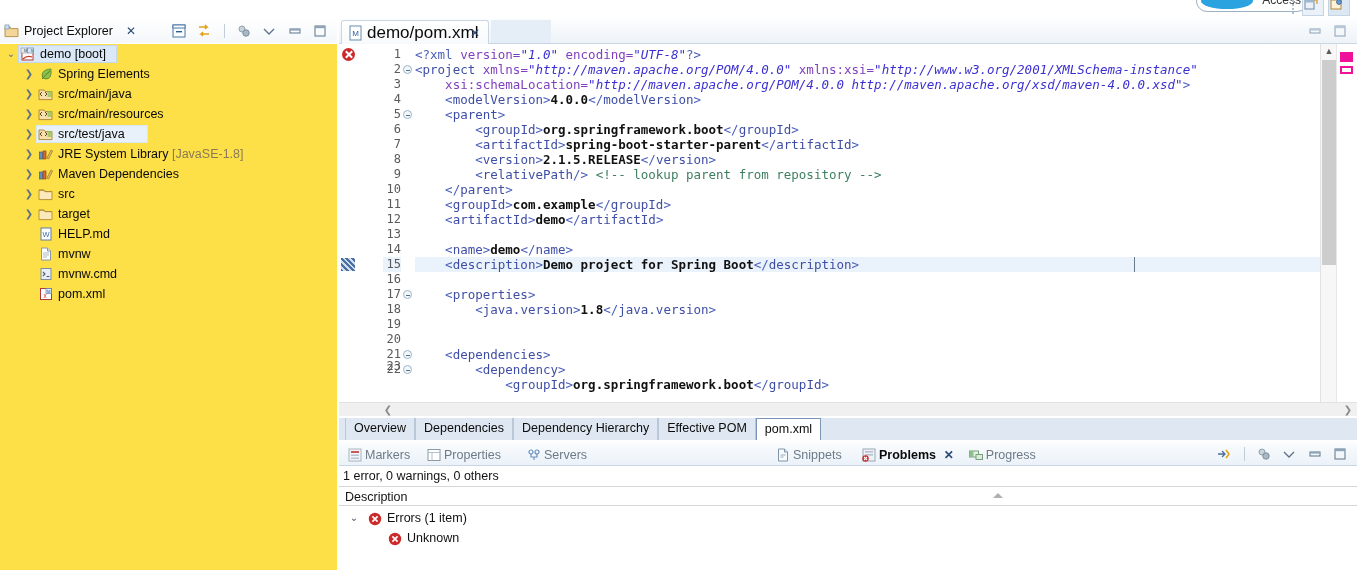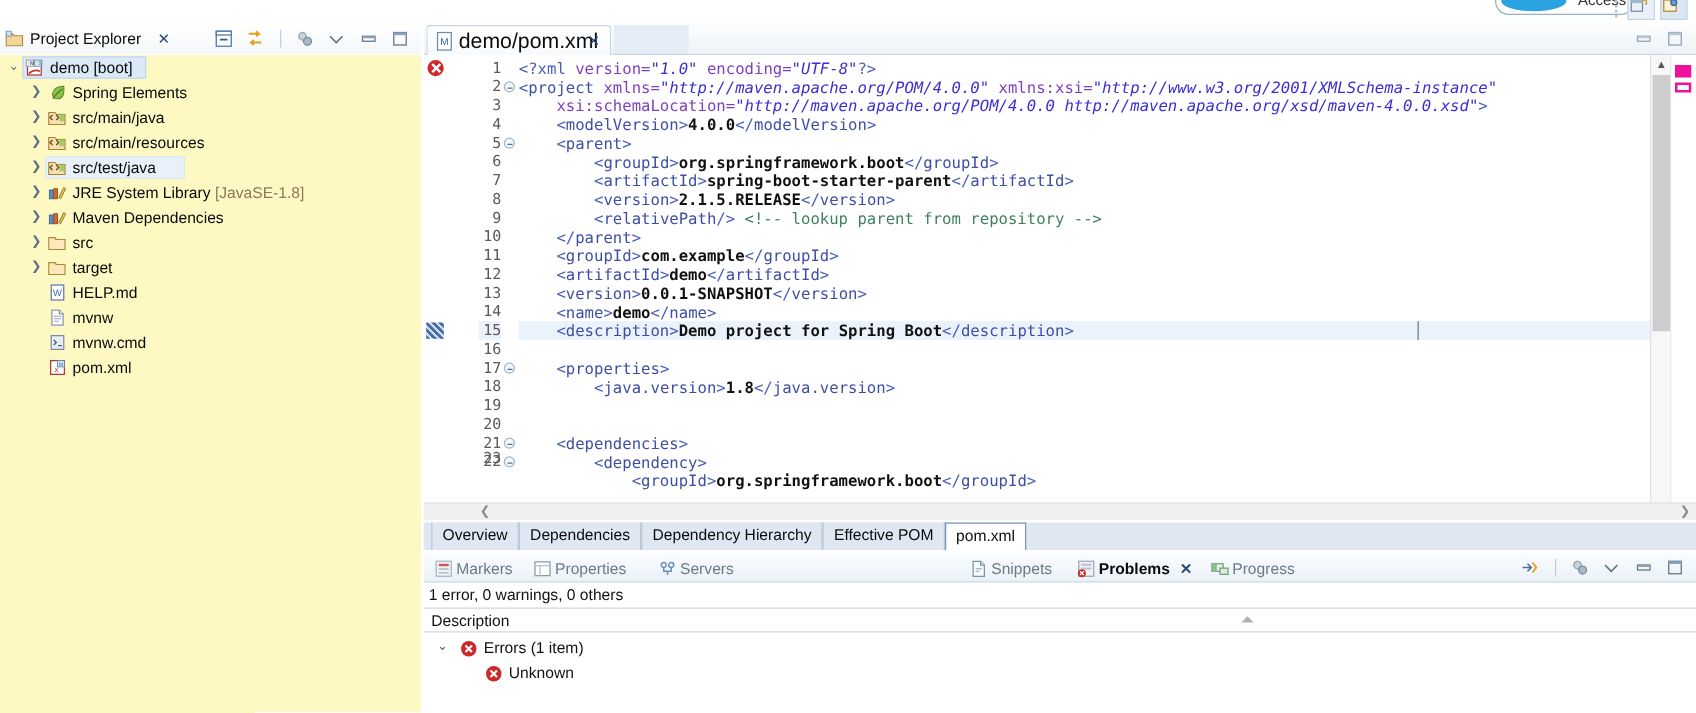--- a/index.html
+++ b/index.html
@@ -45,21 +45,21 @@
   .persp-dots {
     position: absolute; left: -8px; top: 2px; width: 4px; height: 16px;
   }
   .persp-dots i {
     display:block; width:2px; height:2px; background:#b4c2d0; margin:2px 0;
   }
 
   
   .pe-panel {
     position: absolute; left: 0; top: 18px; width: 337px; height: 552px;
-    background: #fef9c3;
+    background: #fde047;
   }
   .pe-titlebar {
     position: relative; height: 26px; width: 337px;
     background: linear-gradient(#ffffff, #f4f7fa);
     border-bottom: 1px solid #ffffff;
   }
   .pe-title-ico {
     position: absolute; left: 4px; top: 5px; width: 16px; height: 16px;
   }
   .pe-title-text {
@@ -564,21 +564,20 @@
           <div class="cl" style="position: absolute; top: 33px; left: 0px; right: 0px;">    <span class="attr">xsi:schemaLocation=</span><span class="attrval">"http://maven.apache.org/POM/4.0.0 http://maven.apache.org/xsd/maven-4.0.0.xsd"</span><span class="punc">&gt;</span></div>
           <div class="cl" style="position: absolute; top: 48px; left: 0px; right: 0px;">    <span class="punc">&lt;</span><span class="tagname">modelVersion</span><span class="punc">&gt;</span><span class="txt">4.0.0</span><span class="punc">&lt;/</span><span class="tagname">modelVersion</span><span class="punc">&gt;</span></div>
           <div class="cl" style="position: absolute; top: 63px; left: 0px; right: 0px;">    <span class="punc">&lt;</span><span class="tagname">parent</span><span class="punc">&gt;</span></div>
           <div class="cl" style="position: absolute; top: 78px; left: 0px; right: 0px;">        <span class="punc">&lt;</span><span class="tagname">groupId</span><span class="punc">&gt;</span><span class="txt">org.springframework.boot</span><span class="punc">&lt;/</span><span class="tagname">groupId</span><span class="punc">&gt;</span></div>
           <div class="cl" style="position: absolute; top: 93px; left: 0px; right: 0px;">        <span class="punc">&lt;</span><span class="tagname">artifactId</span><span class="punc">&gt;</span><span class="txt">spring-boot-starter-parent</span><span class="punc">&lt;/</span><span class="tagname">artifactId</span><span class="punc">&gt;</span></div>
           <div class="cl" style="position: absolute; top: 108px; left: 0px; right: 0px;">        <span class="punc">&lt;</span><span class="tagname">version</span><span class="punc">&gt;</span><span class="txt">2.1.5.RELEASE</span><span class="punc">&lt;/</span><span class="tagname">version</span><span class="punc">&gt;</span></div>
           <div class="cl" style="position: absolute; top: 123px; left: 0px; right: 0px;">        <span class="punc">&lt;</span><span class="tagname">relativePath</span><span class="punc">/&gt; </span><span class="cmt">&lt;!-- lookup parent from repository --&gt;</span></div>
           <div class="cl" style="position: absolute; top: 153px; left: 0px; right: 0px;">    <span class="punc">&lt;</span><span class="tagname">groupId</span><span class="punc">&gt;</span><span class="txt">com.example</span><span class="punc">&lt;/</span><span class="tagname">groupId</span><span class="punc">&gt;</span></div>
           <div class="cl" style="position: absolute; top: 138px; left: 0px; right: 0px;">    <span class="punc">&lt;/</span><span class="tagname">parent</span><span class="punc">&gt;</span></div>
           <div class="cl" style="position: absolute; top: 168px; left: 0px; right: 0px;">    <span class="punc">&lt;</span><span class="tagname">artifactId</span><span class="punc">&gt;</span><span class="txt">demo</span><span class="punc">&lt;/</span><span class="tagname">artifactId</span><span class="punc">&gt;</span></div>
-          <div class="cl" style="position: absolute; top: 183px; left: 0px; right: 0px;">    <span class="punc">&lt;</span><span class="tagname">version</span><span class="punc">&gt;</span><span class="txt">0.0.1-SNAPSHOT</span><span class="punc">&lt;/</span><span class="tagname">version</span><span class="punc">&gt;</span></div>
           <div class="cl" style="position: absolute; top: 198px; left: 0px; right: 0px;">    <span class="punc">&lt;</span><span class="tagname">name</span><span class="punc">&gt;</span><span class="txt">demo</span><span class="punc">&lt;/</span><span class="tagname">name</span><span class="punc">&gt;</span></div>
           <div class="cl cur" style="position: absolute; top: 213px; left: 0px; right: 0px;">    <span class="punc">&lt;</span><span class="tagname">description</span><span class="punc">&gt;</span><span class="txt">Demo project for Spring Boot</span><span class="punc">&lt;/</span><span class="tagname">description</span><span class="punc">&gt;</span></div>
           <div class="cl" style="position: absolute; top: 228px; left: 0px; right: 0px;"></div>
           <div class="cl" style="position: absolute; top: 243px; left: 0px; right: 0px;">    <span class="punc">&lt;</span><span class="tagname">properties</span><span class="punc">&gt;</span></div>
           <div class="cl" style="position: absolute; top: 258px; left: 0px; right: 0px;">        <span class="punc">&lt;</span><span class="tagname">java.version</span><span class="punc">&gt;</span><span class="txt">1.8</span><span class="punc">&lt;/</span><span class="tagname">java.version</span><span class="punc">&gt;</span></div>
           <div class="cl" style="position: absolute; top: 288px; left: 0px; right: 0px;"></div>
           <div class="cl" style="position: absolute; top: 303px; left: 0px; right: 0px;">    <span class="punc">&lt;</span><span class="tagname">dependencies</span><span class="punc">&gt;</span></div>
           <div class="cl" style="position: absolute; top: 318px; left: 0px; right: 0px;">        <span class="punc">&lt;</span><span class="tagname">dependency</span><span class="punc">&gt;</span></div>
           <div class="cl" style="position: absolute; top: 333px; left: 0px; right: 0px;">            <span class="punc">&lt;</span><span class="tagname">groupId</span><span class="punc">&gt;</span><span class="txt">org.springframework.boot</span><span class="punc">&lt;/</span><span class="tagname">groupId</span><span class="punc">&gt;</span></div>
           <div style="position: absolute; left: 719px; top: 213px; width: 1px; height: 15px; background: rgb(106, 122, 138);"></div>

